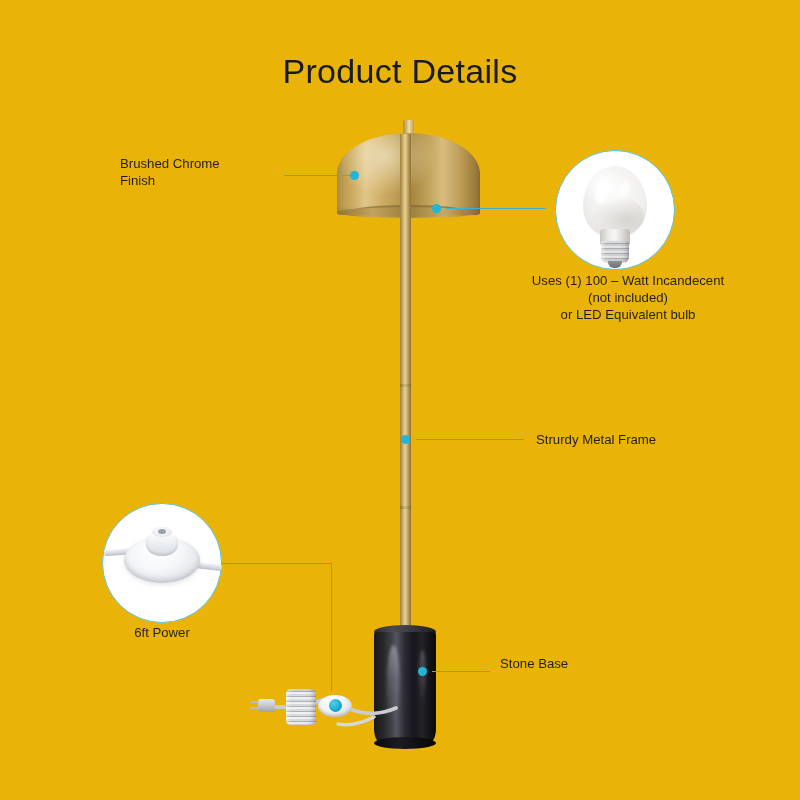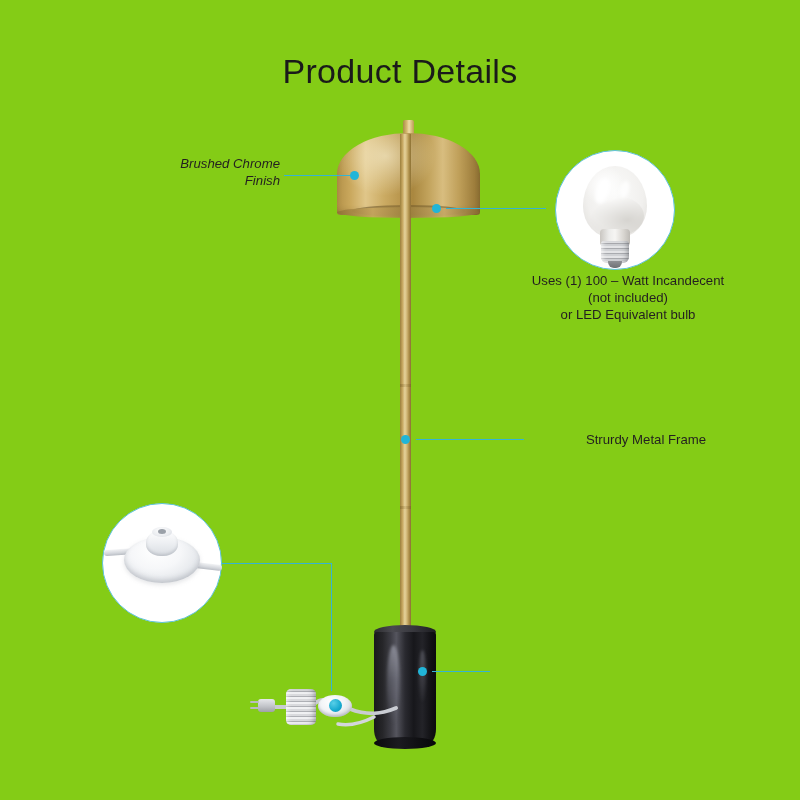--- a/index.html
+++ b/index.html
@@ -9,21 +9,21 @@
     background: #ffffff;
   }
   body {
     font-family: "Liberation Sans", sans-serif;
     -webkit-font-smoothing: antialiased;
   }
   #stage {
     position: relative;
     width: 800px;
     height: 800px;
-    background: #84cc16;
+    background: #eab308;
     overflow: hidden;
   }
 
   
   .page-title {
     position: absolute;
     left: 0;
     top: 52px;
     width: 800px;
     text-align: center;
@@ -36,22 +36,22 @@
 
   
   .anno {
     position: absolute;
     font-size: 13.2px;
     line-height: 17px;
     color: #231f20;
     white-space: nowrap;
   }
   .anno .line { display: block; }
-  .anno.right  { text-align: center; }
-  .anno.left   { text-align: right; font-style: italic; }
+  .anno.right  { text-align: left; }
+  .anno.left   { text-align: left; }
   .anno.center { text-align: center; }
 
   
   .lead-h {
     position: absolute;
     height: 0;
     border-top: 1.6px solid #35b4d4;
   }
   .lead-v {
     position: absolute;
@@ -495,23 +495,25 @@
   <div>
     <div class="fs-cord-l"></div>
     <div class="fs-cord-r"></div>
     <div class="fs-disc"></div>
     <div class="fs-hub"></div>
     <div class="fs-top"></div>
     <div class="fs-pin"></div>
   </div>
 
   <div class="anno center" style="left:45px; top:624px; width:234px;">
+    <span class="line">6ft Power</span>
   </div>
 
   <div class="lead-h" style="left:222px; top:563px; width:110px;"></div>
   <div class="lead-v" style="left:331px; top:563px; height:128px;"></div>
 
   <div class="dot" style="left:418px; top:667px;"></div>
   <div class="lead-h" style="left:432px; top:671px; width:58px;"></div>
   <div class="anno right" style="left:500px; top:655px; width:180px;">
+    <span class="line">Stone Base</span>
   </div>
 
 </div>
 
 </body></html>

